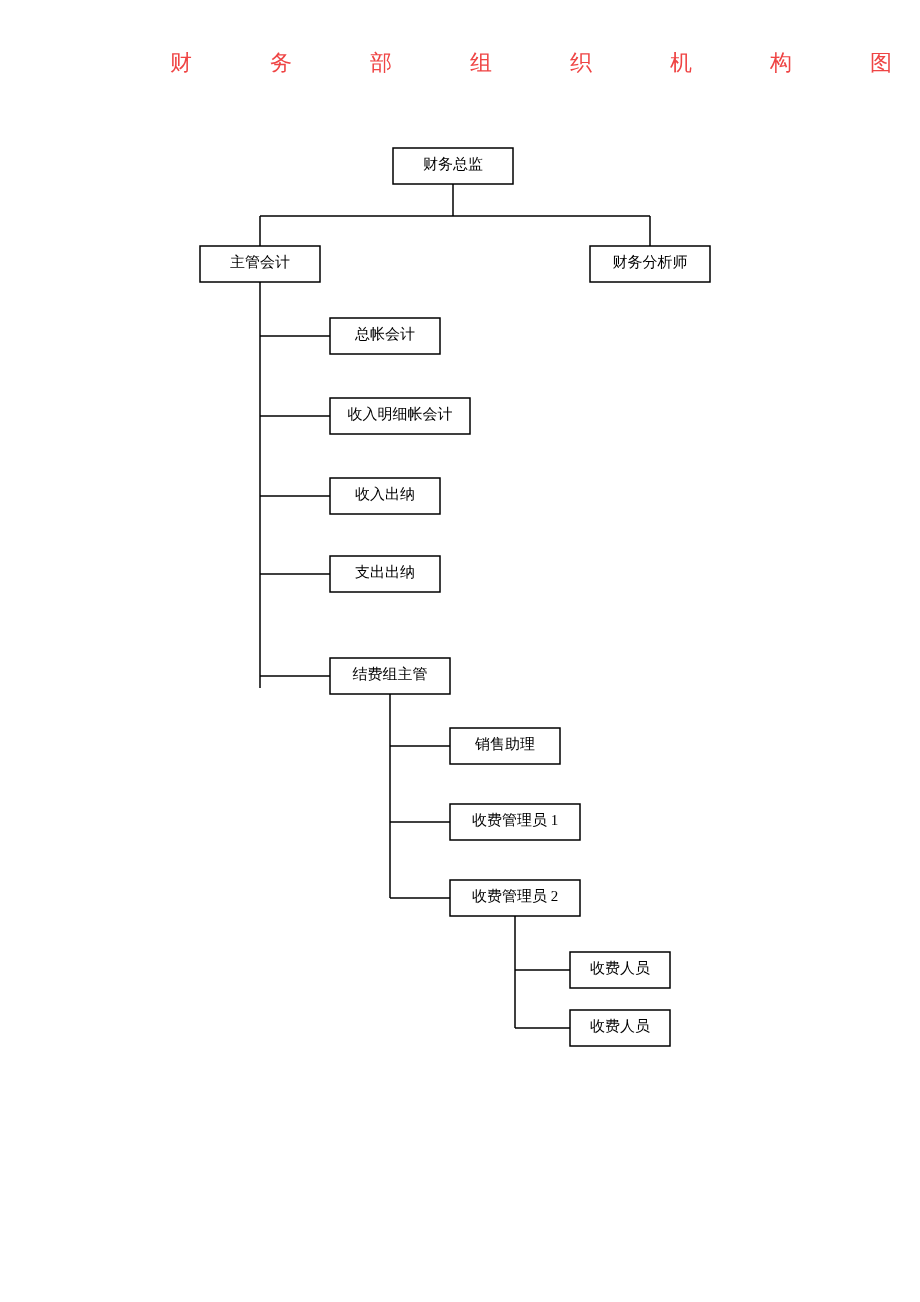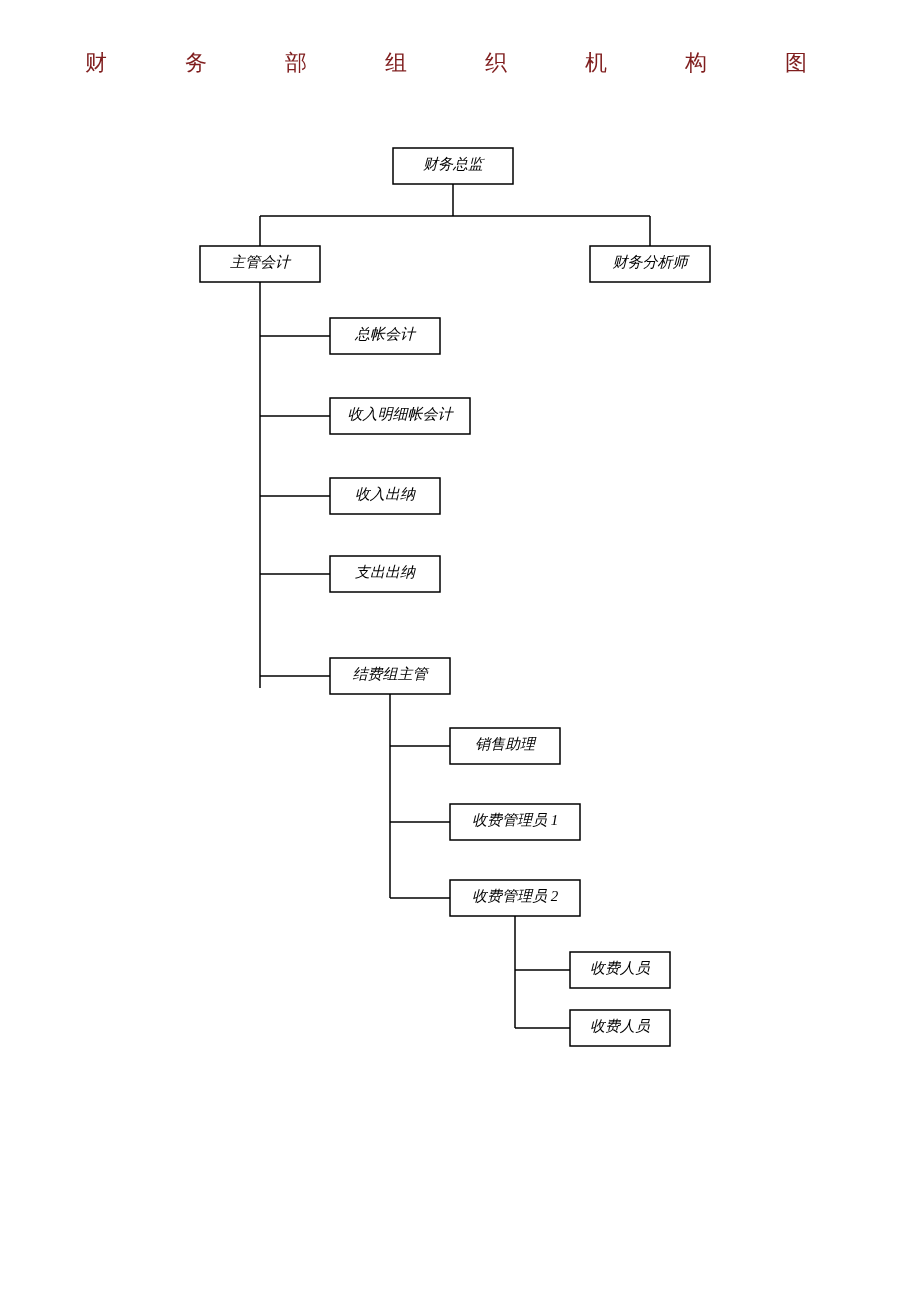--- a/index.html
+++ b/index.html
@@ -5,33 +5,32 @@
     * { margin: 0; padding: 0; box-sizing: border-box; }
     body {
       width: 920px;
       min-height: 1302px;
       background: #fff;
       font-family: 'SimSun', 'STSong', serif;
       position: relative;
     }
 
     .page-title {
-      text-align: center;
+      text-align: right;
       padding-top: 48px;
       font-size: 22px;
       letter-spacing: 28px;
       font-weight: normal;
-      color: #7f1d1d;
+      color: #ef4444;
     }
 
     .org-chart {
       position: relative;
       width: 100%;
       padding-top: 30px;
-      font-style: italic;
     }
 
     svg {
       display: block;
       margin: 0 auto;
     }
 
     .box {
       fill: #fff;
       stroke: #000;

